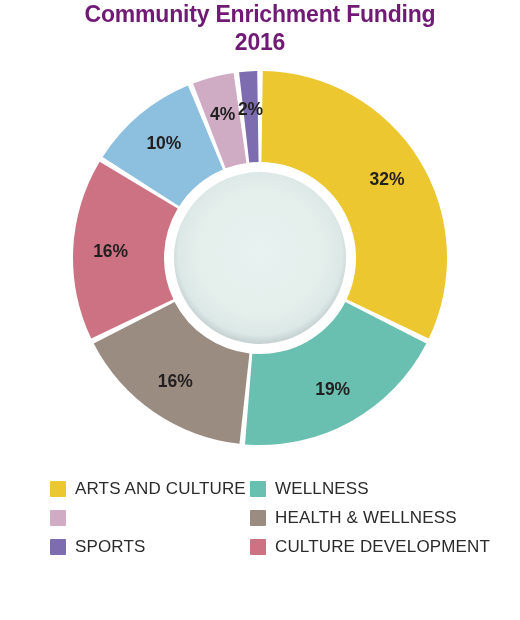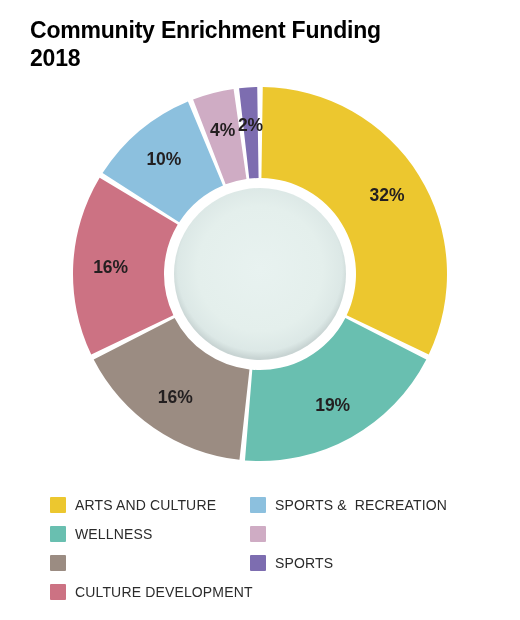--- a/index.html
+++ b/index.html
@@ -21,26 +21,27 @@
     height: 620px;
     position: relative;
     display: flex;
     flex-direction: column;
     align-items: center;
   }
 
   
   .chart-title {
     margin: 0;
-    padding-top: 16px;
+    padding-top: 0;
     width: 460px;
+    text-align: center;
     font-size: 23px;
     font-weight: bold;
     line-height: 1.22;
-    color: #000000;
+    color: #701a75;
     letter-spacing: -0.2px;
   }
   .chart-title .line2 {
     display: block;
   }
 
   
   .donut-wrap {
     position: relative;
     width: 400px;
@@ -78,35 +79,35 @@
     height: 29px;
   }
   .legend-swatch {
     width: 16px;
     height: 16px;
     flex: 0 0 16px;
     margin-right: 9px;
     border-radius: 1px;
   }
   .legend-label {
-    font-size: 14px;
+    font-size: 17px;
     color: #2b2b2b;
     letter-spacing: 0.15px;
     white-space: pre;
     line-height: 1;
   }
 </style>
 </head>
 <body>
 
 <div class="page">
 
   <h1 class="chart-title">
     <span>Community Enrichment Funding</span>
-    <span class="line2">2018</span>
+    <span class="line2">2016</span>
   </h1>
 
   <div class="donut-wrap">
     <svg class="donut-svg" viewBox="0 0 400 400">
       <defs>
         <radialGradient id="centerShade" cx="50%" cy="47%" r="52%">
           <stop offset="0%" stop-color="#E8F2F0"></stop>
           <stop offset="70%" stop-color="#E4EFEC"></stop>
           <stop offset="92%" stop-color="#DCE8E6"></stop>
           <stop offset="100%" stop-color="#C8D4D3"></stop>
@@ -135,32 +136,29 @@
         </g>
     </svg>
   </div>
 
   <div class="legend">
       <div class="legend-item">
         <span class="legend-swatch" style="background: rgb(236, 199, 47);"></span>
         <span class="legend-label">ARTS AND CULTURE</span>
       </div>
       <div class="legend-item">
-        <span class="legend-swatch" style="background: rgb(140, 192, 222);"></span>
-        <span class="legend-label">SPORTS &amp;  RECREATION</span>
-      </div>
-      <div class="legend-item">
         <span class="legend-swatch" style="background: rgb(105, 191, 176);"></span>
         <span class="legend-label">WELLNESS</span>
       </div>
       <div class="legend-item">
         <span class="legend-swatch" style="background: rgb(207, 172, 196);"></span>
       </div>
       <div class="legend-item">
         <span class="legend-swatch" style="background: rgb(155, 140, 130);"></span>
+        <span class="legend-label">HEALTH &amp; WELLNESS</span>
       </div>
       <div class="legend-item">
         <span class="legend-swatch" style="background: rgb(125, 109, 176);"></span>
         <span class="legend-label">SPORTS</span>
       </div>
       <div class="legend-item">
         <span class="legend-swatch" style="background: rgb(204, 114, 131);"></span>
         <span class="legend-label">CULTURE DEVELOPMENT</span>
       </div>
       <div></div>

